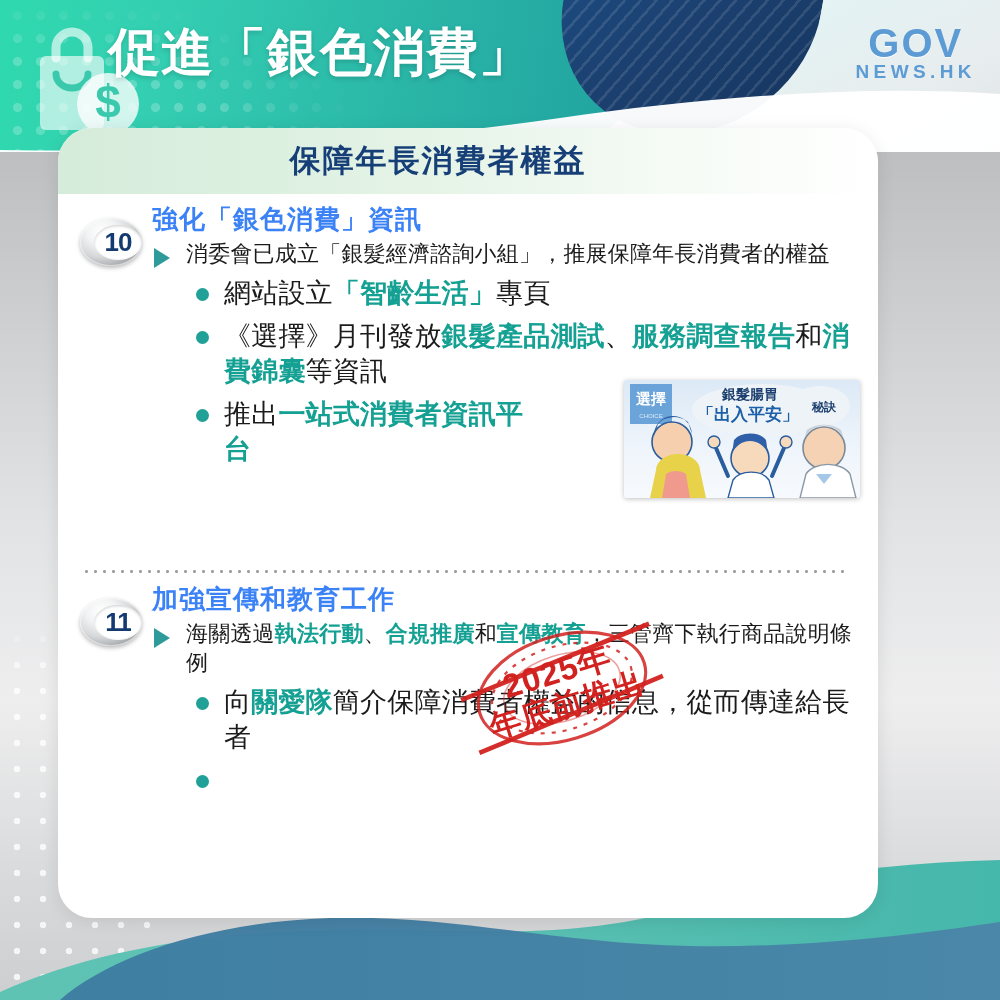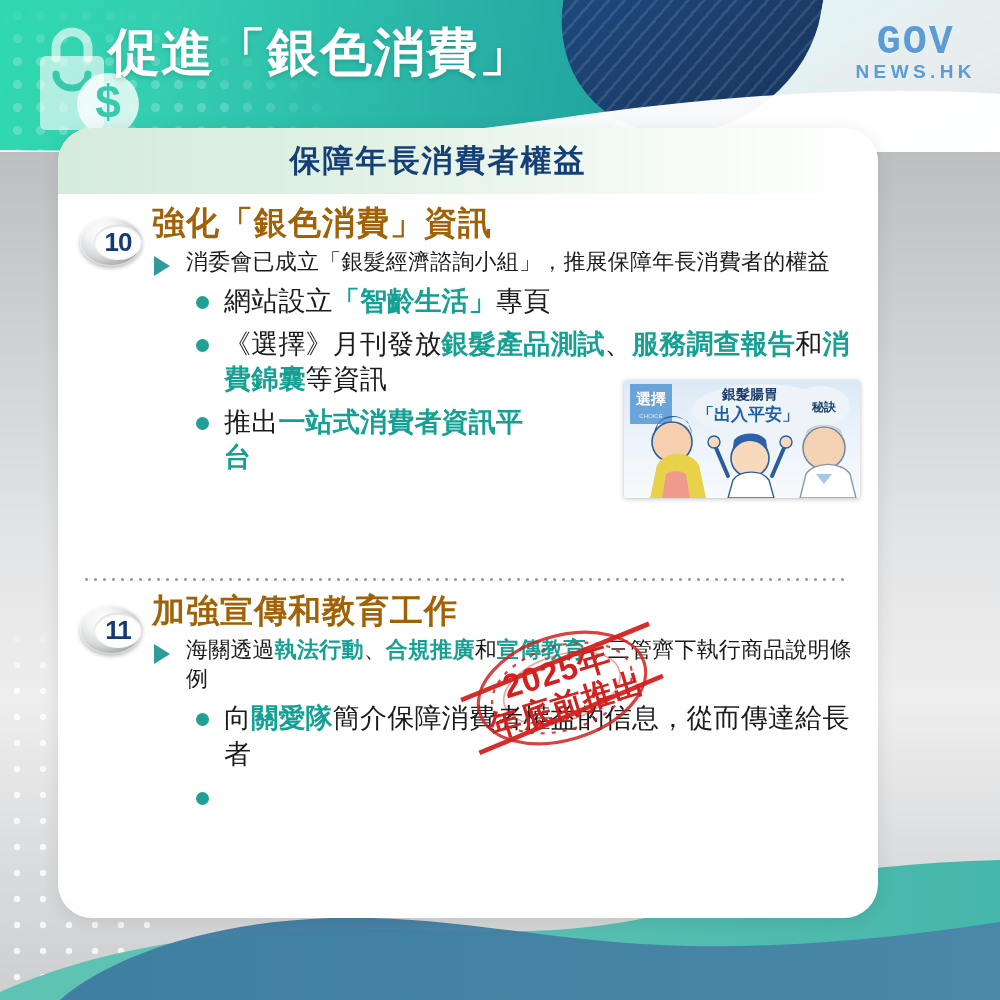--- a/index.html
+++ b/index.html
@@ -83,21 +83,20 @@
     letter-spacing:1px; line-height:1.18;
     text-shadow:0 2px 5px rgba(0,0,0,.17);
     white-space:nowrap;
   }
 
   .gov-logo { position:absolute; right:24px; top:24px; text-align:center; }
   .gov-logo .gov {
     font-size:40px; font-weight:bold; color:#5d9bd5; letter-spacing:2px;
     line-height:.96; display:block;
     text-shadow:0 1px 0 rgba(255,255,255,.9);
-    font-family:Liberation Mono, monospace;
   }
   .gov-logo .newshk {
     font-size:19px; font-weight:bold; color:#5d9bd5; letter-spacing:4.4px;
     line-height:1.05; display:block;
   }
 
   
   .card {
     position:absolute; left:58px; top:128px; width:820px; height:790px;
     background:#ffffff;
@@ -133,21 +132,21 @@
     width:48px; height:35px; border-radius:50%;
     background:#ffffff;
     display:flex; align-items:center; justify-content:center;
     box-shadow:inset 0 1px 3px rgba(0,0,0,.2);
   }
   .num-badge .num {
     font-size:26px; font-weight:bold; color:#143a72; letter-spacing:-1px;
   }
 
   .item-title {
-    font-size:33px; font-weight:bold; color:#a16207;
+    font-size:26px; font-weight:bold; color:#3b82f6;
     letter-spacing:1px; line-height:1.18; margin-bottom:4px;
   }
 
   
   .lvl1 {
     position:relative; padding-left:34px;
     font-size:22px; color:#1b1b1b; line-height:1.32;
     margin-top:2px; letter-spacing:.2px;
   }
   .lvl1 .tri {

